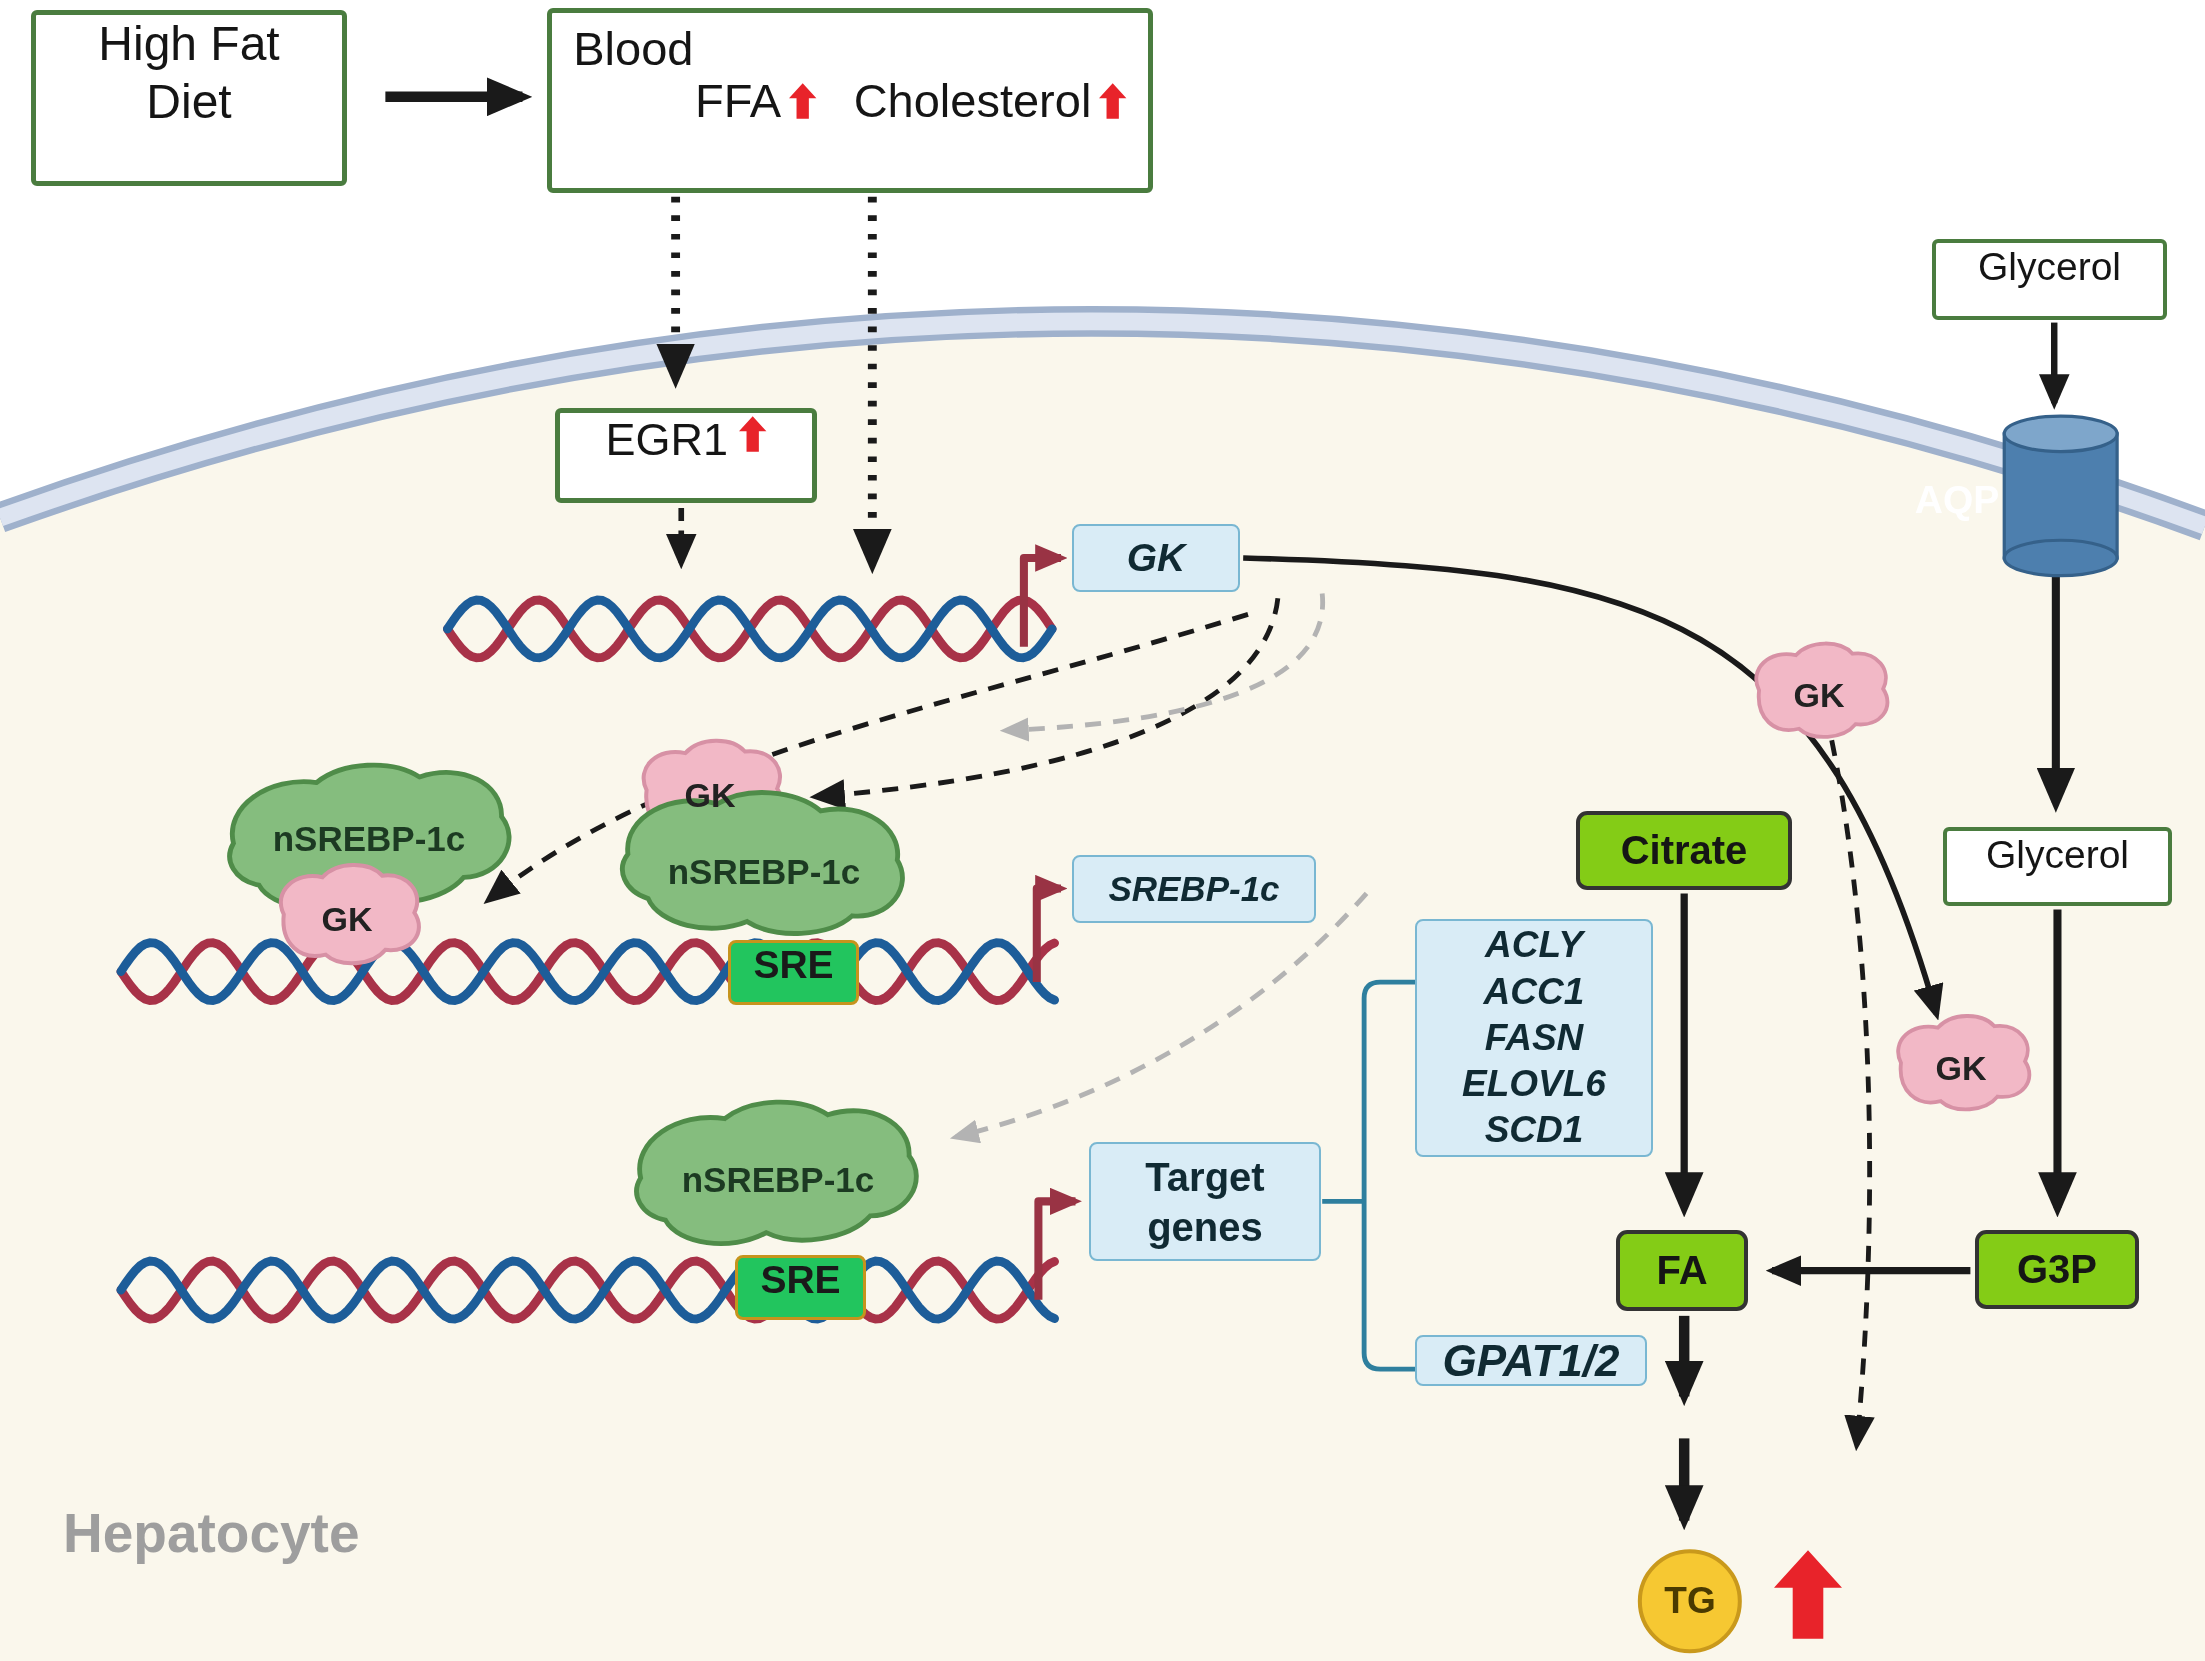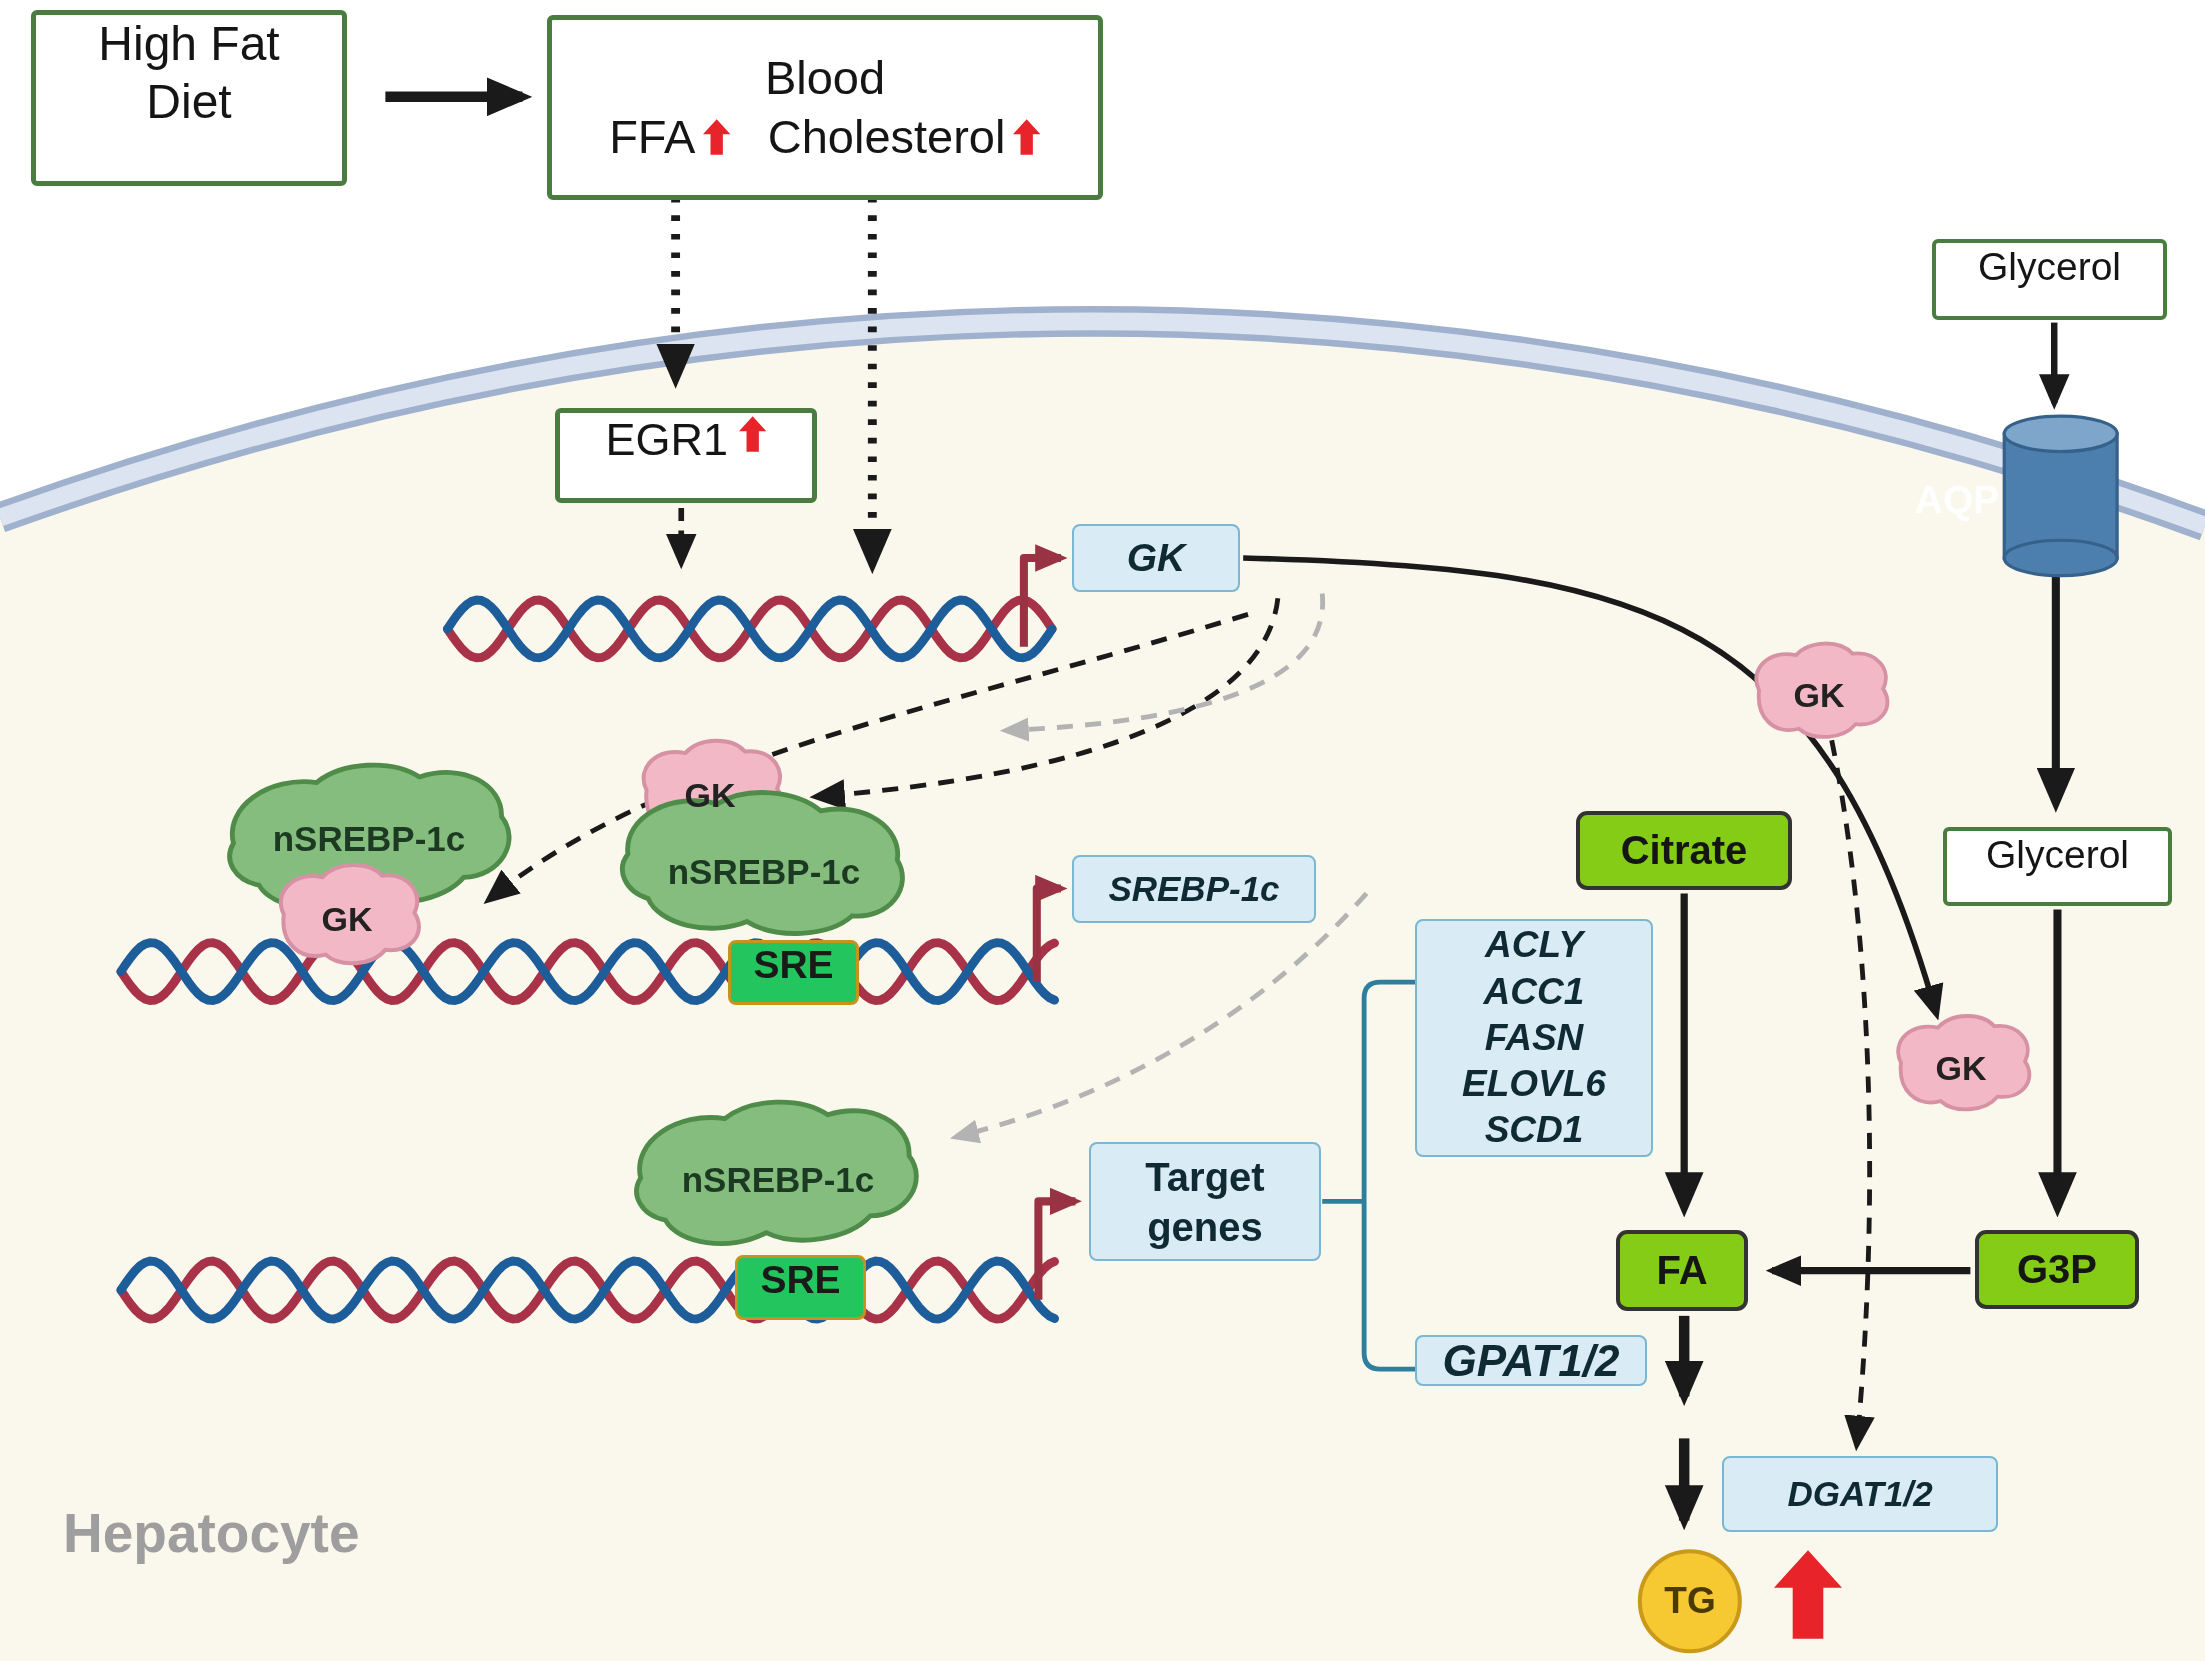--- a/index.html
+++ b/index.html
@@ -14,21 +14,21 @@
   .bbox{position:absolute;background:#d9ecf6;border:2.4px solid #79b7d2;border-radius:8px;
         display:flex;align-items:center;justify-content:center;font-weight:bold;color:#102a33;line-height:1.25}
   .it{font-style:italic}
   .sre{position:absolute;background:#22c55e;border:3.2px solid #c6941d;border-radius:8px;
        display:flex;justify-content:center;font-weight:bold;color:#1a1a1a}
   .lbl{position:absolute;transform:translate(-50%,-50%);font-weight:bold;white-space:nowrap;color:#222}
   .upar{width:27.4px;height:42px;flex:0 0 auto}
   .row{display:flex;align-items:center;justify-content:center}
 
   #box-hfd{left:31px;top:9.7px;width:316px;height:176px;font-size:48px}
-  #box-blood{left:547px;top:15px;width:556px;height:185px;font-size:47px;flex-direction:column;gap:1.6px;padding:6.5px 0}
+  #box-blood{left:547px;top:8px;width:606px;height:185px;font-size:47px;flex-direction:row;gap:1.6px;padding:6.5px 0}
   #box-blood .row{gap:8px}
   #box-blood .gap{width:21px}
   #box-egr1{left:555px;top:408px;width:262px;height:95px;font-size:45px;gap:11.3px}
   #box-gly-top{left:1932px;top:239px;width:235px;height:81px;font-size:39px;border-width:4.8px}
   #box-gly-in{left:1943px;top:827px;width:229px;height:79px;font-size:39px;border-width:4.8px}
   #box-g3p{left:1975px;top:1230px;width:164px;height:79px;font-size:40px}
   #box-fa{left:1616px;top:1230px;width:132px;height:81px;font-size:40px}
   #box-citrate{left:1576px;top:811px;width:216px;height:79px;font-size:40px}
   #box-gk{left:1072px;top:524px;width:168px;height:68px;font-size:39px}
   #box-srebp{left:1072px;top:855px;width:244px;height:68px;font-size:35px}
@@ -185,23 +185,20 @@
 ELOVL6
 SCD1</span>
   </div>
   <div id="box-target" class="bbox">
     <span class="txt">Target
 genes</span>
   </div>
   <div id="box-gpat" class="bbox it">
     <span>GPAT1/2</span>
   </div>
-  <div id="box-dgat" class="bbox it">
-    <span>DGAT1/2</span>
-  </div>
 
   <div id="sre1" class="sre">
     <span>SRE</span>
   </div>
   <div id="sre2" class="sre">
     <span>SRE</span>
   </div>
 
   <div class="lbl" id="lbl-aqp">AQP</div>
   <div class="lbl" id="lbl-nsrebp1">nSREBP-1c</div>

